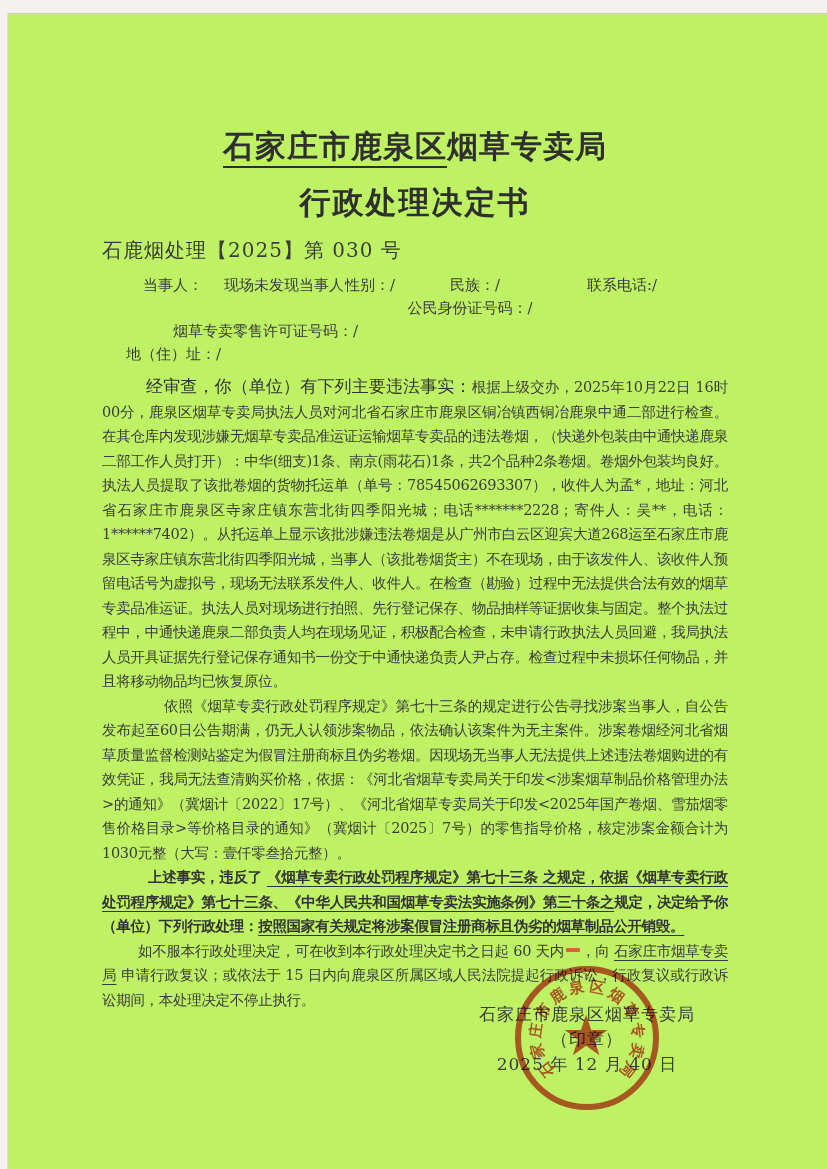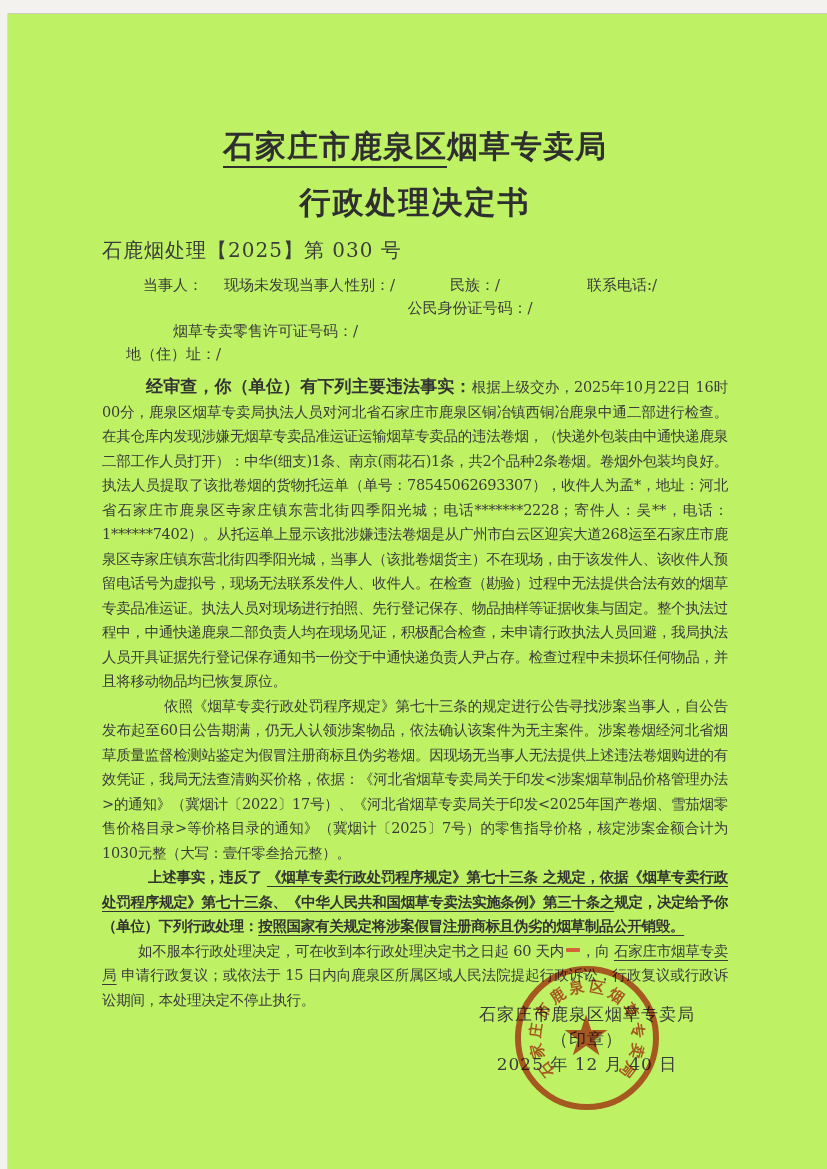--- a/index.html
+++ b/index.html
@@ -42,21 +42,21 @@
   .party .f-phone { position:absolute; left:458px;margin-left:27px; }
   .party .row-id { padding-left:110px;text-align:center; }
   .party .row-license { padding-left:71px; }
   .party .row-address { padding-left:24px; }
 
   .body-text p {
     margin:0; font-size:14.5px; line-height:24.5px;
     text-align:justify; letter-spacing:-0.3px;
   }
   .p-facts { text-indent:44px; }
-  .facts-lead { font-size:17px; font-weight:bold; color:#333; }
+  .facts-lead { font-size:17px; font-weight:normal; color:#333; }
   .p-evidence, .p-notice { text-indent:62px; }
   .p-decision { text-indent:46px; font-weight:bold; color:#333; }
   .p-appeal { text-indent:36px; }
 
   .ul { text-decoration:underline; text-underline-offset:4px; text-decoration-thickness:1px; }
 
   .red-mark {
     display:inline-block; width:14px; height:4px; margin:0 1px 3px 2px;
     background:#d8402f; opacity:.8; border-radius:1px; vertical-align:middle;
   }

